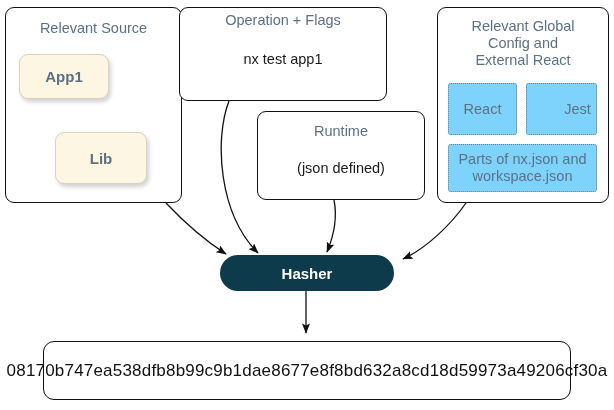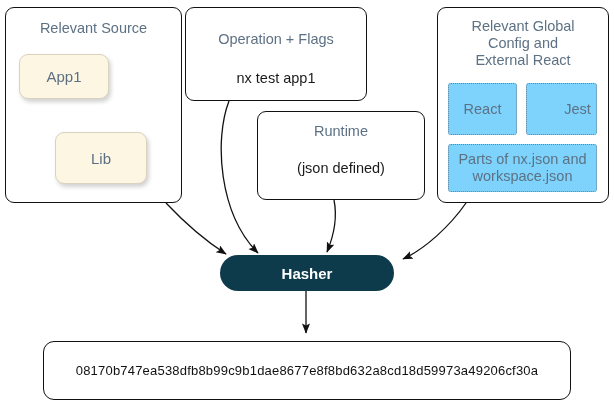--- a/index.html
+++ b/index.html
@@ -53,20 +53,21 @@
   .src-node {
     background: #fcf6e3;
     border: 1.1px solid #d8d2be;
     border-radius: 9px;
     box-shadow: 2px 3px 4px rgba(0,0,0,0.18);
     display: flex;
     align-items: center;
     justify-content: center;
     color: #5d7184;
     font-size: 15px;
+    font-weight: bold;
   }
   .dep-node {
     border: 1.6px dotted #6b7c8c;
     border-radius: 3px;
     display: flex;
     align-items: center;
     justify-content: center;
     text-align: center;
     color: #5d7184;
     font-size: 14.5px;
@@ -86,21 +87,21 @@
   .hash-box {
     background: #ffffff;
     border: 1.4px solid #111111;
     border-radius: 11px;
     display: flex;
     align-items: center;
     justify-content: center;
   }
   .hash-text {
     color: #111111;
-    font-size: 13px;
+    font-size: 17px;
     letter-spacing: 0.2px;
     white-space: nowrap;
   }
 </style>
 </head>
 <body>
 
 <div id="canvas">
 
   <svg id="edges" viewBox="0 0 614 410" xmlns="http://www.w3.org/2000/svg">
@@ -131,21 +132,21 @@
   </div>
 
   <div class="node src-node" style="left:19px; top:54px; width:90px; height:45px;">
     <span>App1</span>
   </div>
 
   <div class="node src-node" style="left:55px; top:132px; width:92px; height:52px;">
     <span>Lib</span>
   </div>
 
-  <div class="node group-box" style="left:185px; top:7px; width:182px; height:94px; padding-top:23px;">
+  <div class="node group-box" style="left:179px; top:7px; width:208px; height:94px; padding-top:4px;">
     <div class="group-title">Operation + Flags</div>
     <div class="body-text" style="margin-top:22px;">nx test app1</div>
   </div>
 
   <div class="node group-box" style="left:257px; top:111px; width:168px; height:89px; padding-top:11px;">
     <div class="group-title">Runtime</div>
     <div class="body-text" style="margin-top:20px;">(json defined)</div>
   </div>
 
   <div class="node group-box" style="left:437px; top:7px; width:172px; height:196px; padding-top:10px;">

